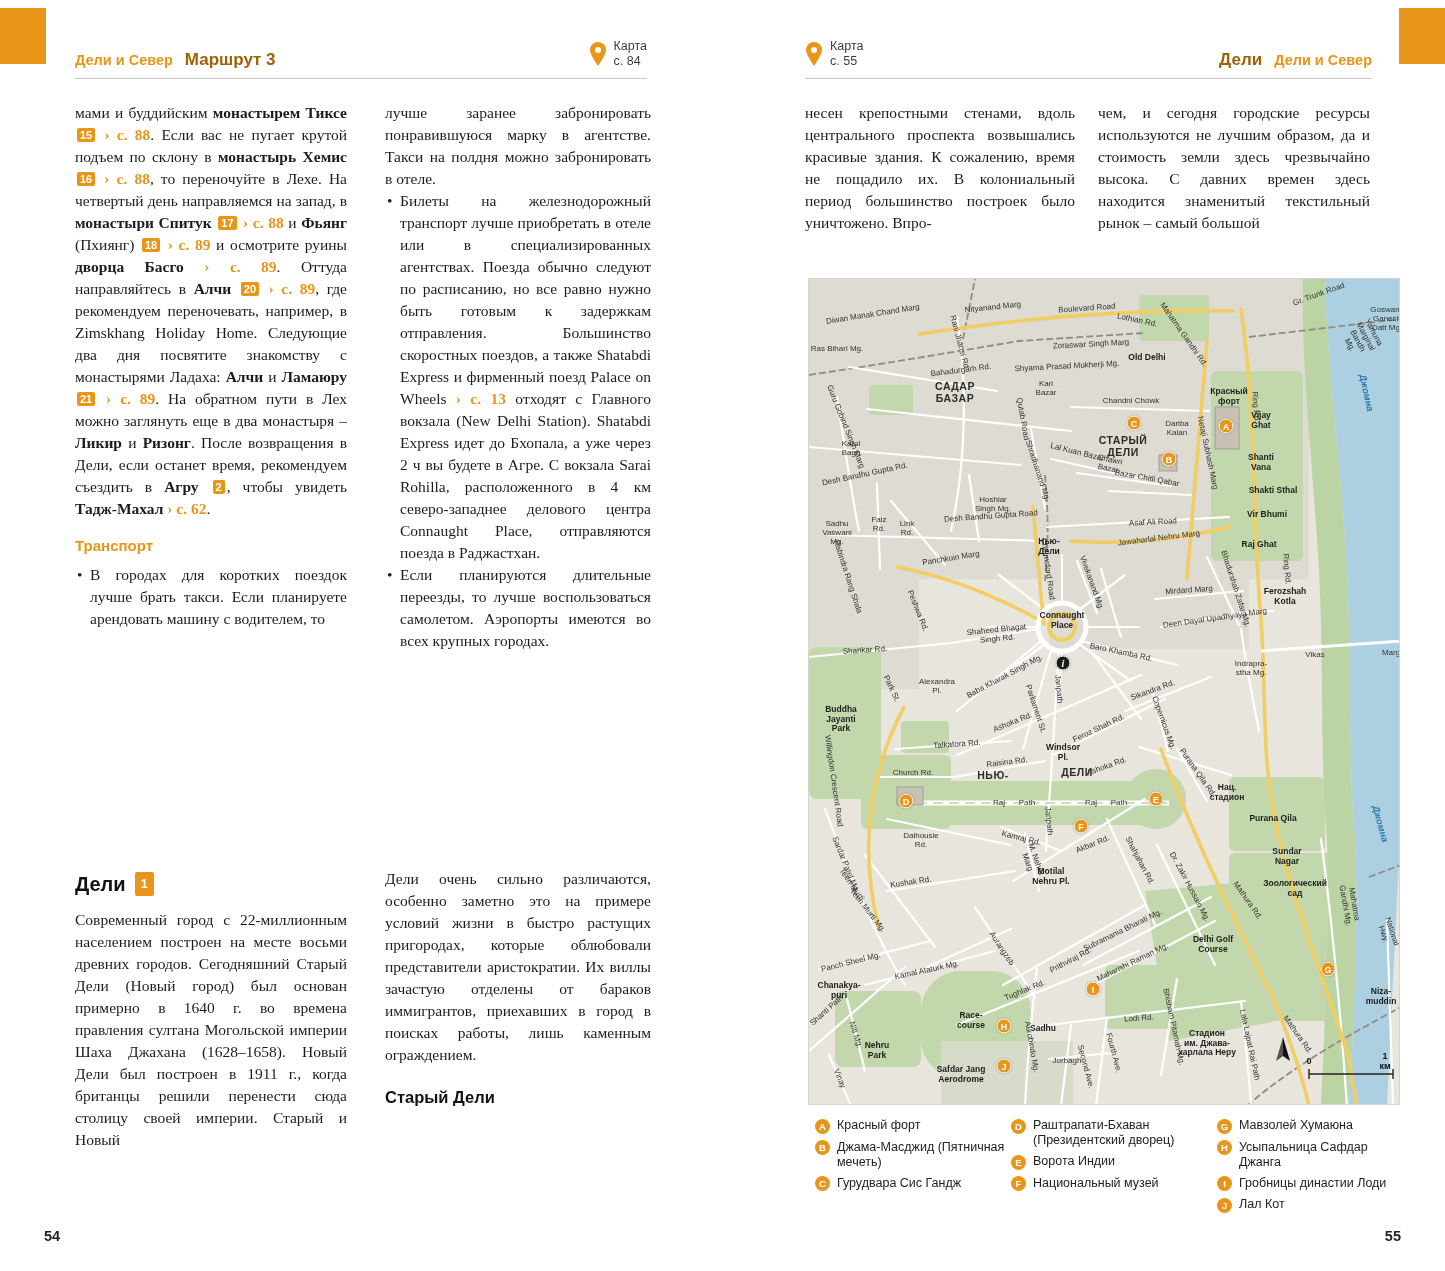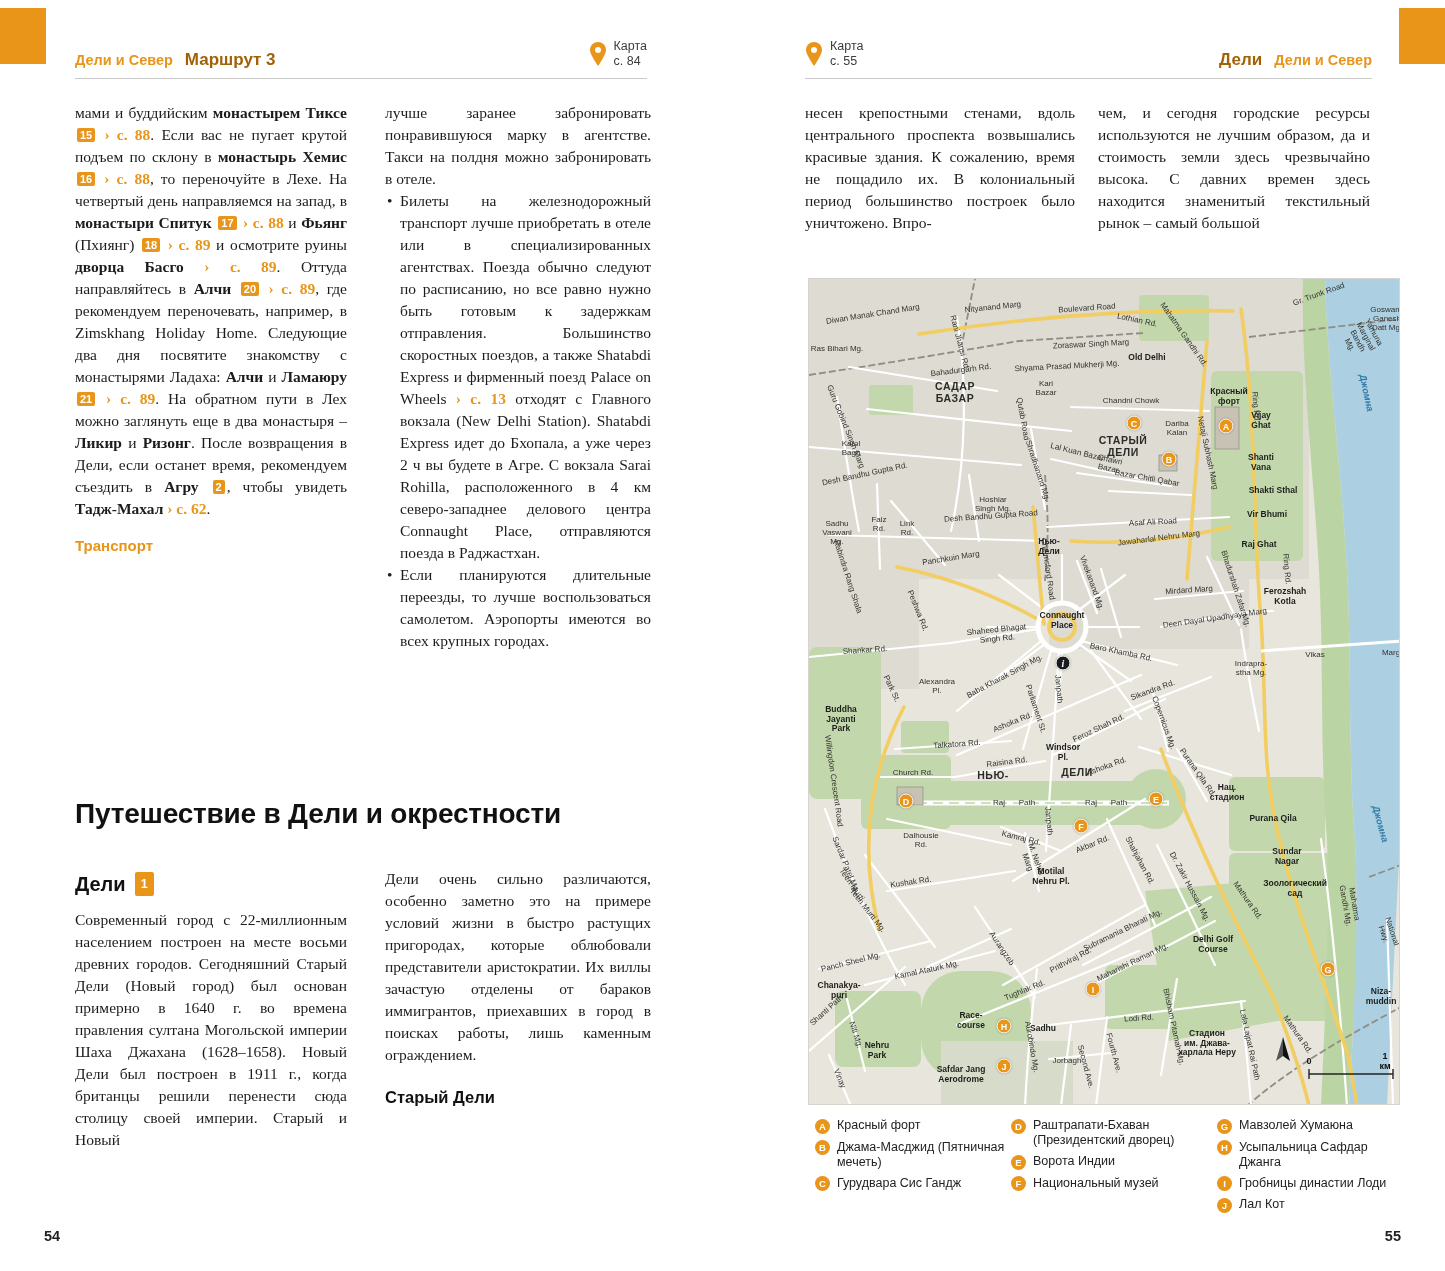--- a/index.html
+++ b/index.html
@@ -108,29 +108,29 @@
     <div class="hdr-title">
       <span class="sub">Дели</span>
       <span class="brand">Дели и Север</span>
     </div>
   </div>
   <div class="rule" style="left:805px;width:567px"></div>
 
   <div class="col" style="left:75px;top:102px;width:272px">
     <p><span class="seg-p">мами и буддийским </span><span class="seg-b">монастырем Тиксе</span><span class="seg-p"> </span><span class="seg-n">15</span><span class="seg-r"> › с. 88</span><span class="seg-p">. Если вас не пугает крутой подъем по склону в </span><span class="seg-b">монастырь Хемис</span><span class="seg-p"> </span><span class="seg-n">16</span><span class="seg-r"> › с. 88</span><span class="seg-p">, то переночуйте в Лехе. На четвертый день направляемся на запад, в </span><span class="seg-b">монастыри Спитук</span><span class="seg-p"> </span><span class="seg-n">17</span><span class="seg-r"> › с. 88</span><span class="seg-p"> и </span><span class="seg-b">Фьянг</span><span class="seg-p"> (Пхиянг) </span><span class="seg-n">18</span><span class="seg-r"> › с. 89</span><span class="seg-p"> и осмотрите руины </span><span class="seg-b">дворца Басго</span><span class="seg-r"> › с. 89</span><span class="seg-p">. Оттуда направляйтесь в </span><span class="seg-b">Алчи</span><span class="seg-p"> </span><span class="seg-n">20</span><span class="seg-r"> › с. 89</span><span class="seg-p">, где рекомендуем переночевать, например, в Zimskhang Holiday Home. Следующие два дня посвятите знакомству с монастырями Ладаха: </span><span class="seg-b">Алчи</span><span class="seg-p"> и </span><span class="seg-b">Ламаюру</span><span class="seg-p"> </span><span class="seg-n">21</span><span class="seg-r"> › с. 89</span><span class="seg-p">. На обратном пути в Лех можно заглянуть еще в два монастыря – </span><span class="seg-b">Ликир</span><span class="seg-p"> и </span><span class="seg-b">Ризонг</span><span class="seg-p">. После возвращения в Дели, если останет время, рекомендуем съездить в </span><span class="seg-b">Агру</span><span class="seg-p"> </span><span class="seg-n">2</span><span class="seg-p">, чтобы увидеть </span><span class="seg-b">Тадж-Махал</span><span class="seg-r"> › с. 62</span><span class="seg-p">.</span></p>
     <h4 class="mini-h">Транспорт</h4>
+    <p class="bullet"><span class="seg-p">В городах для коротких поездок лучше брать такси. Если планируете арендовать машину с водителем, то</span></p>
   </div>
 
   <div class="col" style="left:385px;top:102px;width:266px">
     <p><span class="seg-p">лучше заранее забронировать понравившуюся марку в агентстве. Такси на полдня можно забронировать в отеле.</span></p>
     <p class="bullet"><span class="seg-p">Билеты на железнодорожный транспорт лучше приобретать в отеле или в специализированных агентствах. Поезда обычно следуют по расписанию, но все равно нужно быть готовым к задержкам отправления. Большинство скоростных поездов, а также Shatabdi Express и фирменный поезд Palace on Wheels</span><span class="seg-r"> › с. 13</span><span class="seg-p"> отходят с Главного вокзала (New Delhi Station). Shatabdi Express идет до Бхопала, а уже через 2 ч вы будете в Агре. С вокзала Sarai Rohilla, расположенного в 4 км северо-западнее делового центра Connaught Place, отправляются поезда в Раджастхан.</span></p>
     <p class="bullet"><span class="seg-p">Если планируются длительные переезды, то лучше воспользоваться самолетом. Аэропорты имеются во всех крупных городах.</span></p>
   </div>
 
-  <h1 class="big-h">Путешествие в Дели и окрестности</h1>
 
   <div class="col" style="left:75px;top:872px;width:272px">
     <div class="sec-h">
       <span>Дели</span>
       <span class="h-num">1</span>
     </div>
     <p>Современный город с 22-миллионным населением построен на месте восьми древних городов. Сегодняшний Старый Дели (Новый город) был основан примерно в 1640 г. во времена правления султана Могольской империи Шаха Джахана (1628–1658). Новый Дели был построен в 1911 г., когда британцы решили перенести сюда столицу своей империи. Старый и Новый</p>
   </div>
 
   <div class="col" style="left:385px;top:868px;width:266px">

